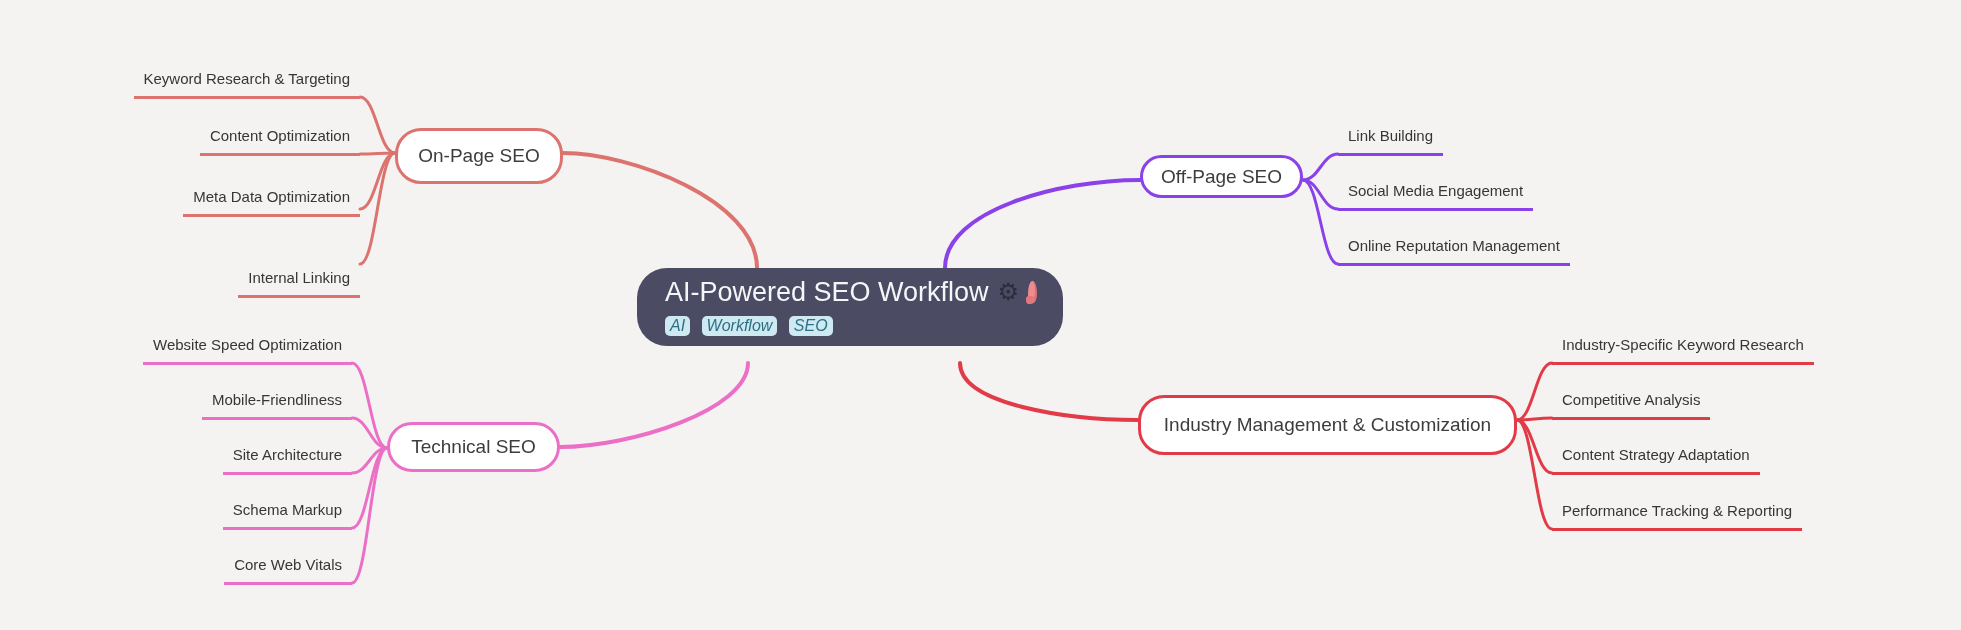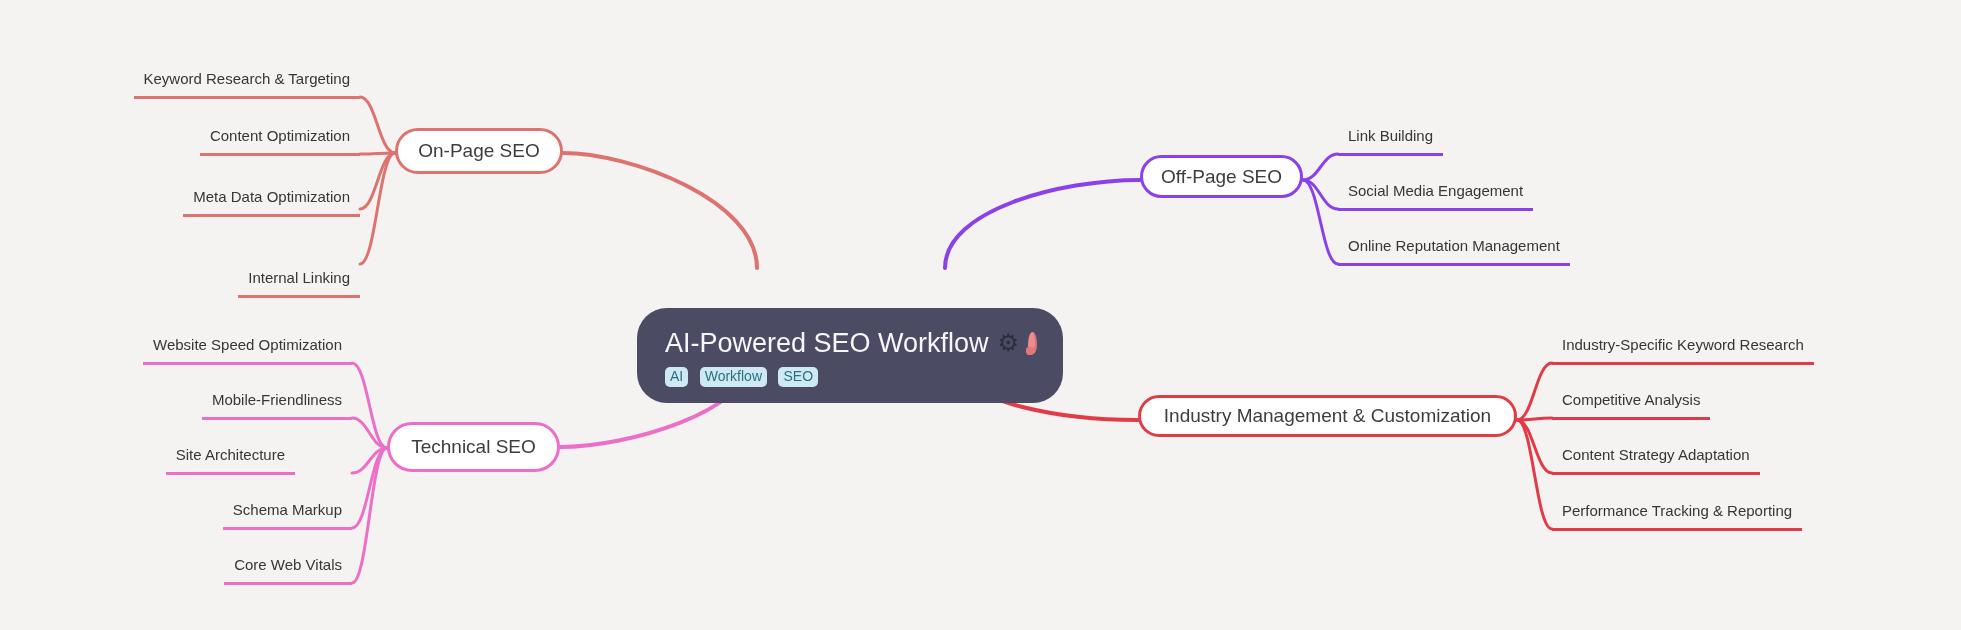--- a/index.html
+++ b/index.html
@@ -20,27 +20,26 @@
     width: 1961px; height: 630px;
   }
   svg.links path {
     fill: none;
     stroke-linecap: round;
   }
   
   .root-node {
     position: absolute;
     left: 637px; top: 268px;
-    width: 426px; height: 95px;
+    width: 426px; height: 78px;
     box-sizing: border-box;
     background: #4b4b64;
     border-radius: 30px;
-    padding: 20px 26px 12px 28px;
+    padding: 9px 26px 12px 28px;
     color: #f6f6f8;
-    margin-top: 40px;
   }
   .root-title-row {
     display: flex;
     align-items: center;
     gap: 9px;
   }
   .root-title {
     font-size: 27px;
     line-height: 30px;
     white-space: nowrap;
@@ -65,26 +64,27 @@
     right: 2px; bottom: -1px;
     width: 9px; height: 8px;
     background: #e2777c;
     border-radius: 40% 60% 60% 50%;
   }
   .root-tags { margin-top: 9px; }
   .tag {
     display: inline-block;
     background: #cfe9f3;
     color: #2c7183;
-    font-size: 14px;
+    font-size: 16px;
     line-height: 15px;
     padding: 2px 5px 3px 5px;
     border-radius: 5px;
     margin-right: 7px;
     white-space: nowrap;
+    font-style: italic;
   }
   
   .branch-node {
     position: absolute;
     box-sizing: border-box;
     background: #ffffff;
     border: 3px solid;
     border-radius: 26px;
     display: flex;
     align-items: center;
@@ -141,35 +141,35 @@
       <span class="brain"></span>
     </div>
     <div class="root-tags">
       <span class="tag">AI</span>
       <span class="tag">Workflow</span>
       <span class="tag">SEO</span>
     </div>
   </div>
 
   <div id="nodes-layer">
-      <div class="branch-node" style="left: 395px; top: 128px; width: 168px; height: 46px; border-color: rgb(220, 115, 110);">On-Page SEO</div>
+      <div class="branch-node" style="left: 395px; top: 128px; width: 168px; height: 56px; border-color: rgb(220, 115, 110);">On-Page SEO</div>
       <div class="child-label left" style="top: 67.5px; border-bottom-color: rgb(220, 115, 110); right: 1601px;">Keyword Research &amp; Targeting</div>
       <div class="child-label left" style="top: 124.5px; border-bottom-color: rgb(220, 115, 110); right: 1601px;">Content Optimization</div>
       <div class="child-label left" style="top: 186px; border-bottom-color: rgb(220, 115, 110); right: 1601px;">Meta Data Optimization</div>
       <div class="child-label left" style="top: 234.5px; border-bottom-color: rgb(220, 115, 110); right: 1601px; margin-top: 32px;">Internal Linking</div>
       <div class="branch-node" style="left: 1140px; top: 155px; width: 163px; height: 43px; border-color: rgb(139, 65, 233);">Off-Page SEO</div>
       <div class="child-label right" style="top: 124.5px; border-bottom-color: rgb(139, 65, 233); left: 1338px;">Link Building</div>
       <div class="child-label right" style="top: 179.5px; border-bottom-color: rgb(139, 65, 233); left: 1338px;">Social Media Engagement</div>
       <div class="child-label right" style="top: 234.5px; border-bottom-color: rgb(139, 65, 233); left: 1338px;">Online Reputation Management</div>
       <div class="branch-node" style="left: 387px; top: 422px; width: 173px; height: 50px; border-color: rgb(236, 111, 199);">Technical SEO</div>
       <div class="child-label left" style="top: 333.5px; border-bottom-color: rgb(236, 111, 199); right: 1609px;">Website Speed Optimization</div>
       <div class="child-label left" style="top: 388.5px; border-bottom-color: rgb(236, 111, 199); right: 1609px;">Mobile-Friendliness</div>
-      <div class="child-label left" style="top: 443.5px; border-bottom-color: rgb(236, 111, 199); right: 1666px;">Site Architecture</div>
+      <div class="child-label left" style="top: 443.5px; border-bottom-color: rgb(236, 111, 199); right: 1609px;">Site Architecture</div>
       <div class="child-label left" style="top: 498.5px; border-bottom-color: rgb(236, 111, 199); right: 1609px;">Schema Markup</div>
       <div class="child-label left" style="top: 553.5px; border-bottom-color: rgb(236, 111, 199); right: 1609px;">Core Web Vitals</div>
-      <div class="branch-node" style="left: 1138px; top: 395px; width: 379px; height: 42px; border-color: rgb(226, 59, 72);">Industry Management &amp; Customization</div>
+      <div class="branch-node" style="left: 1138px; top: 395px; width: 379px; height: 60px; border-color: rgb(226, 59, 72);">Industry Management &amp; Customization</div>
       <div class="child-label right" style="top: 333.5px; border-bottom-color: rgb(226, 59, 72); left: 1552px;">Industry-Specific Keyword Research</div>
       <div class="child-label right" style="top: 388.5px; border-bottom-color: rgb(226, 59, 72); left: 1552px;">Competitive Analysis</div>
       <div class="child-label right" style="top: 443.5px; border-bottom-color: rgb(226, 59, 72); left: 1552px;">Content Strategy Adaptation</div>
       <div class="child-label right" style="top: 499.5px; border-bottom-color: rgb(226, 59, 72); left: 1552px;">Performance Tracking &amp; Reporting</div>
     </div>
 
 </div>
 
 </body></html>

